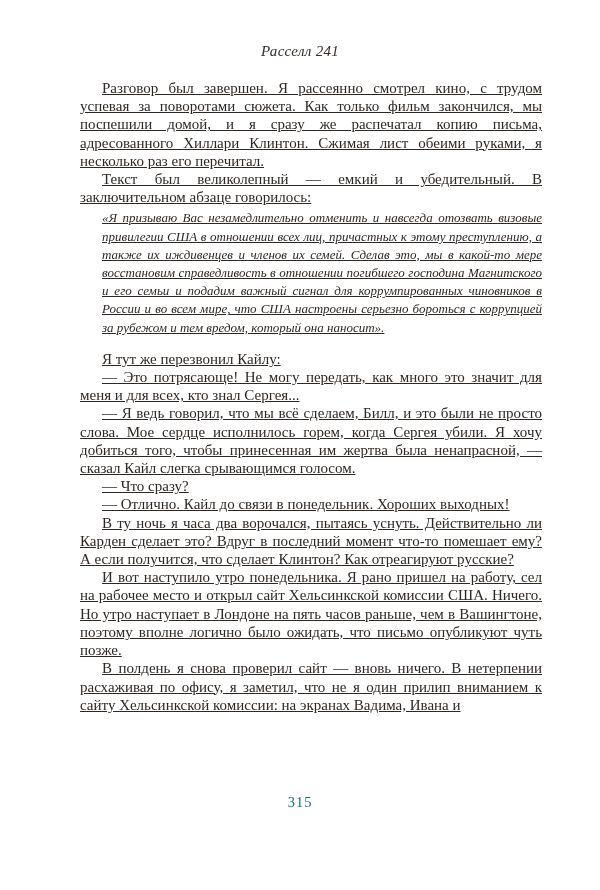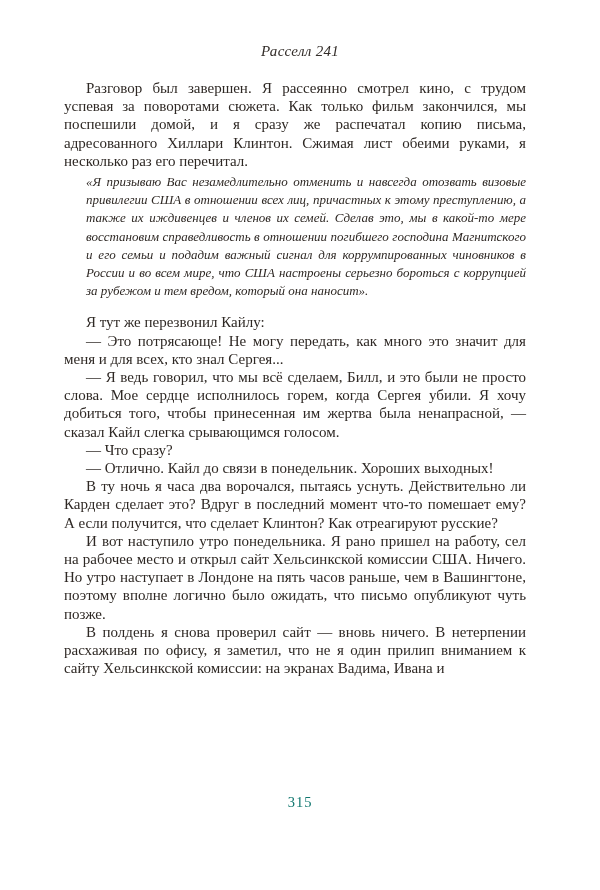--- a/index.html
+++ b/index.html
@@ -24,26 +24,27 @@
     right: 0;
     text-align: center;
     font-style: italic;
     font-size: 15px;
     letter-spacing: 0.3px;
     color: #332d29;
   }
   .text-block {
     position: absolute;
     top: 79px;
-    left: 64px;
+    left: 80px;
     width: 462px;
     font-size: 15px;
     line-height: 18.2px;
     text-align: justify;
     hyphens: auto;
+    text-decoration: underline;
     -webkit-hyphens: auto;
   }
   .text-block p {
     margin: 0;
     padding: 0;
     text-indent: 22px;
   }
   .text-block p.quote {
     font-style: italic;
     font-size: 13px;
@@ -67,20 +68,21 @@
   }
 </style>
 </head>
 <body>
 
 <div class="page">
   <div class="running-head">Расселл 241</div>
 
   <div class="text-block">
       <p class="body">Разговор был завершен. Я рассеянно смотрел кино, с трудом успевая за поворотами сюжета. Как только фильм закончился, мы поспешили домой, и я сразу же распечатал копию письма, адресованного Хиллари Клинтон. Сжимая лист обеими руками, я несколько раз его перечитал.</p>
+      <p class="body">Текст был великолепный — емкий и убедительный. В заключительном абзаце говорилось:</p>
       <p class="quote">«Я призываю Вас незамедлительно отменить и навсегда отозвать визовые привилегии США в отношении всех лиц, причастных к этому преступлению, а также их иждивенцев и членов их семей. Сделав это, мы в какой-то мере восстановим справедливость в отношении погибшего господина Магнитского и его семьи и подадим важный сигнал для коррумпированных чиновников в России и во всем мире, что США настроены серьезно бороться с коррупцией за рубежом и тем вредом, который она наносит».</p>
       <p class="body-gap">Я тут же перезвонил Кайлу:</p>
       <p class="body">— Это потрясающе! Не могу передать, как много это значит для меня и для всех, кто знал Сергея...</p>
       <p class="body">— Я ведь говорил, что мы всё сделаем, Билл, и это были не просто слова. Мое сердце исполнилось горем, когда Сергея убили. Я хочу добиться того, чтобы принесенная им жертва была ненапрасной, — сказал Кайл слегка срывающимся голосом.</p>
       <p class="body">— Что сразу?</p>
       <p class="body">— Отлично. Кайл до связи в понедельник. Хороших выходных!</p>
       <p class="body">В ту ночь я часа два ворочался, пытаясь уснуть. Действительно ли Карден сделает это? Вдруг в последний момент что-то помешает ему? А если получится, что сделает Клинтон? Как отреагируют русские?</p>
       <p class="body">И вот наступило утро понедельника. Я рано пришел на работу, сел на рабочее место и открыл сайт Хельсинкской комиссии США. Ничего. Но утро наступает в Лондоне на пять часов раньше, чем в Вашингтоне, поэтому вполне логично было ожидать, что письмо опубликуют чуть позже.</p>
       <p class="body">В полдень я снова проверил сайт — вновь ничего. В нетерпении расхаживая по офису, я заметил, что не я один прилип вниманием к сайту Хельсинкской комиссии: на экранах Вадима, Ивана и</p>
     </div>

